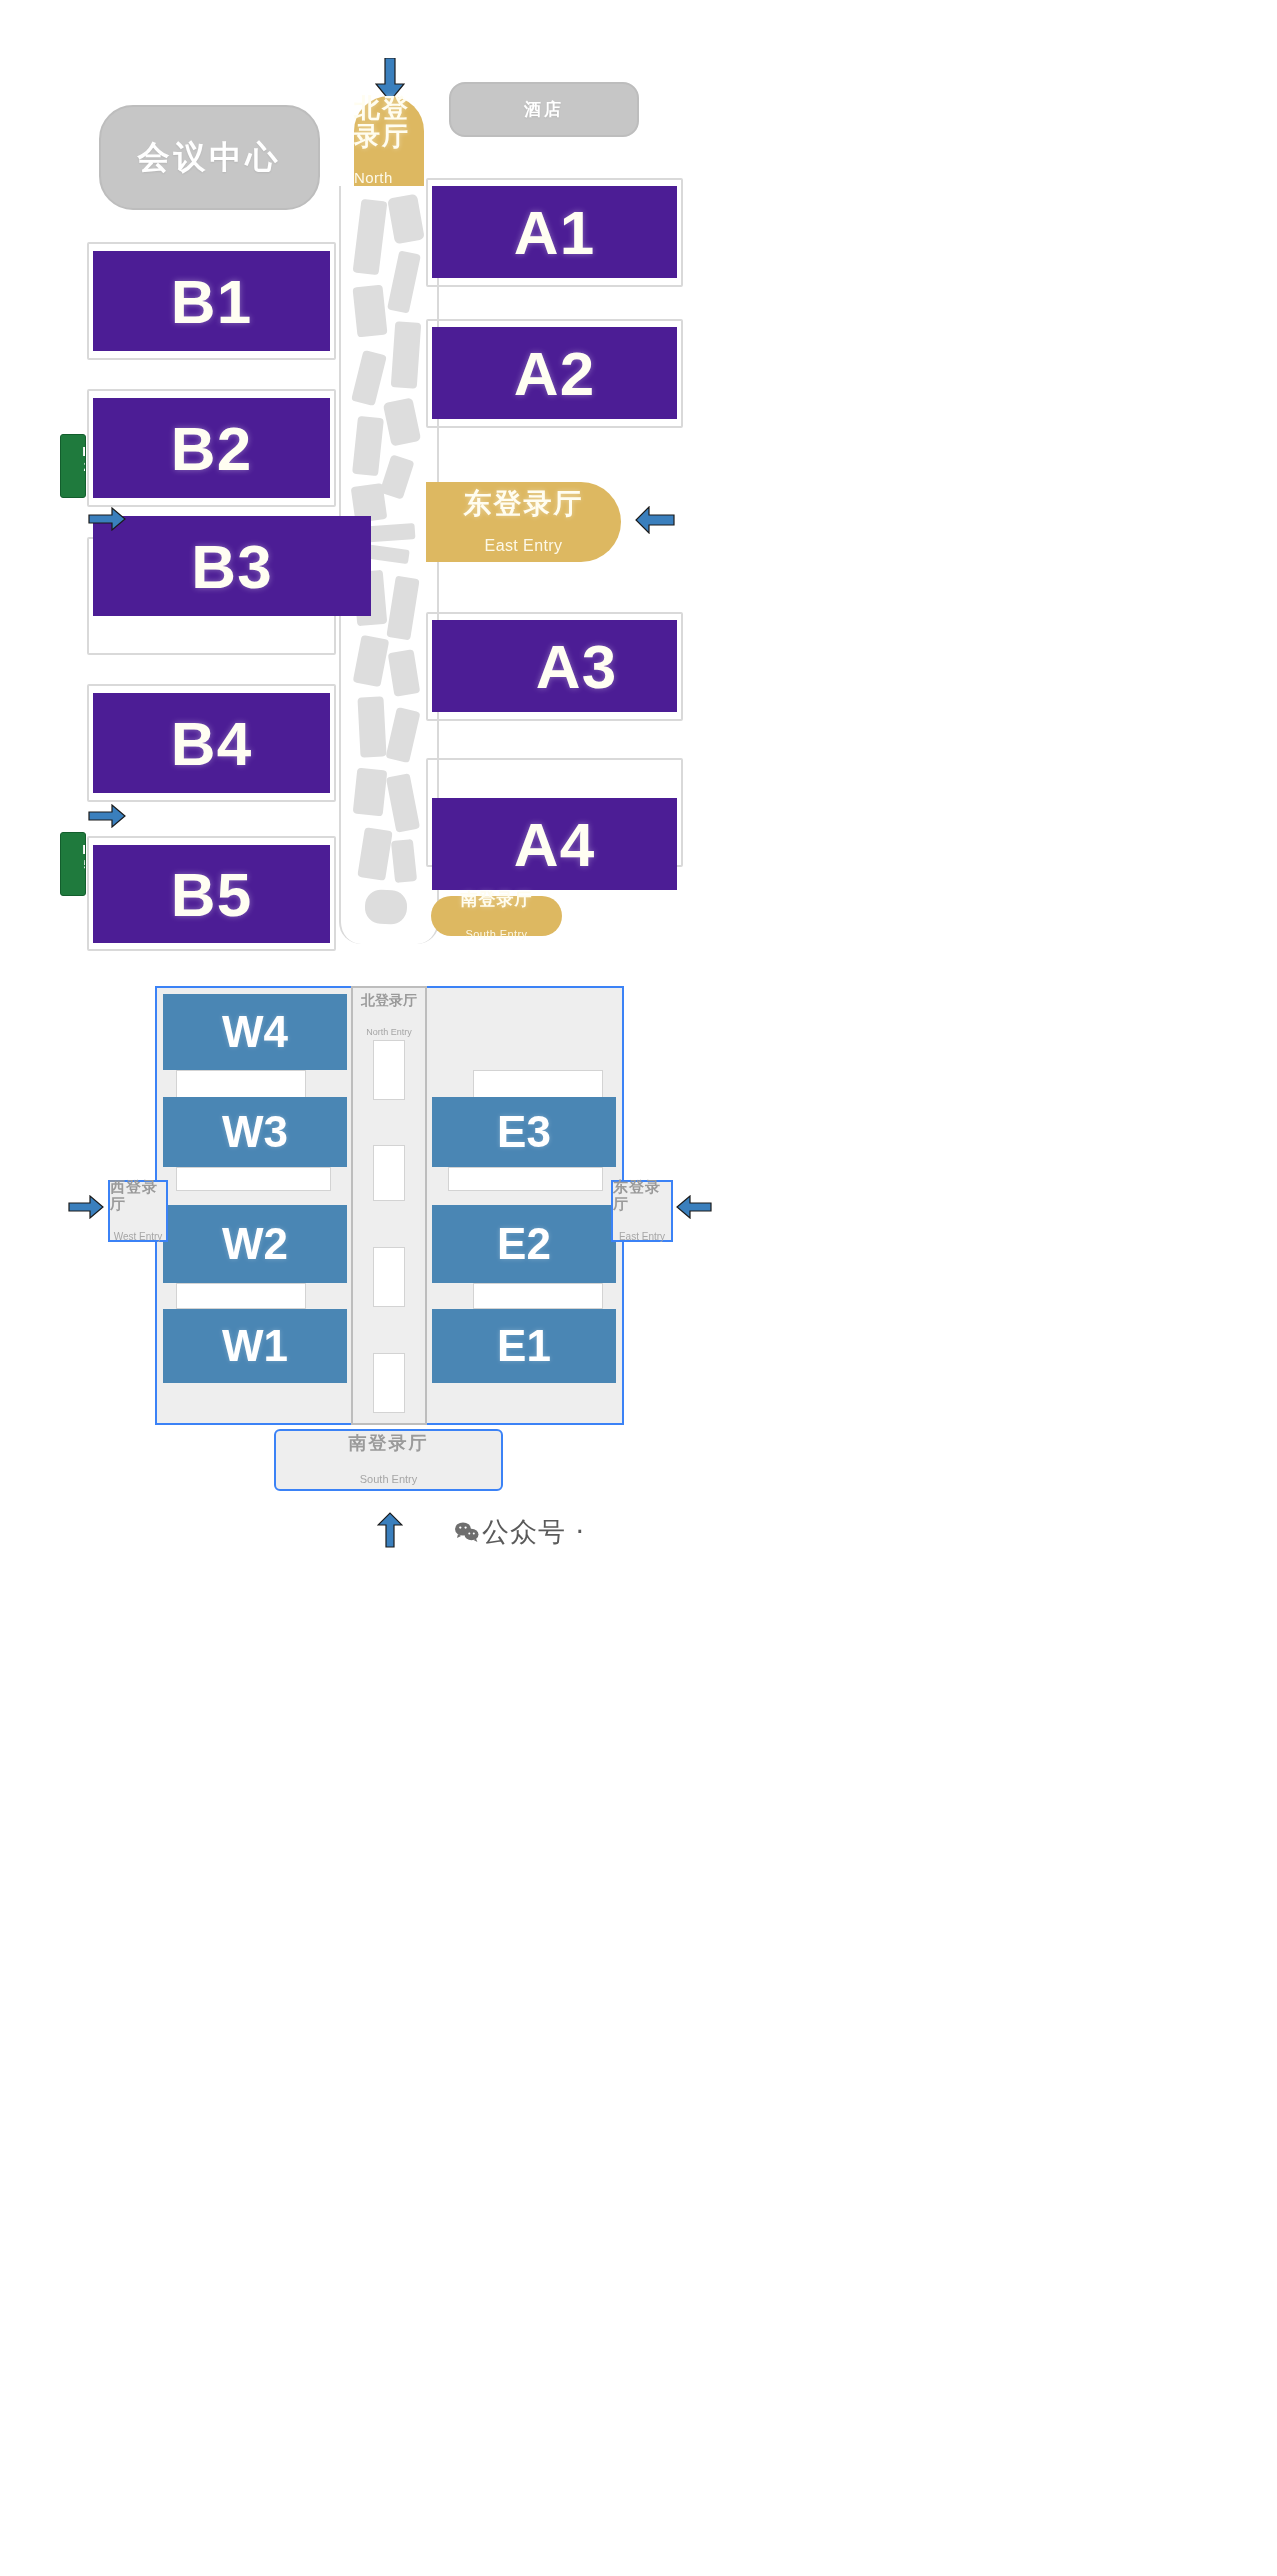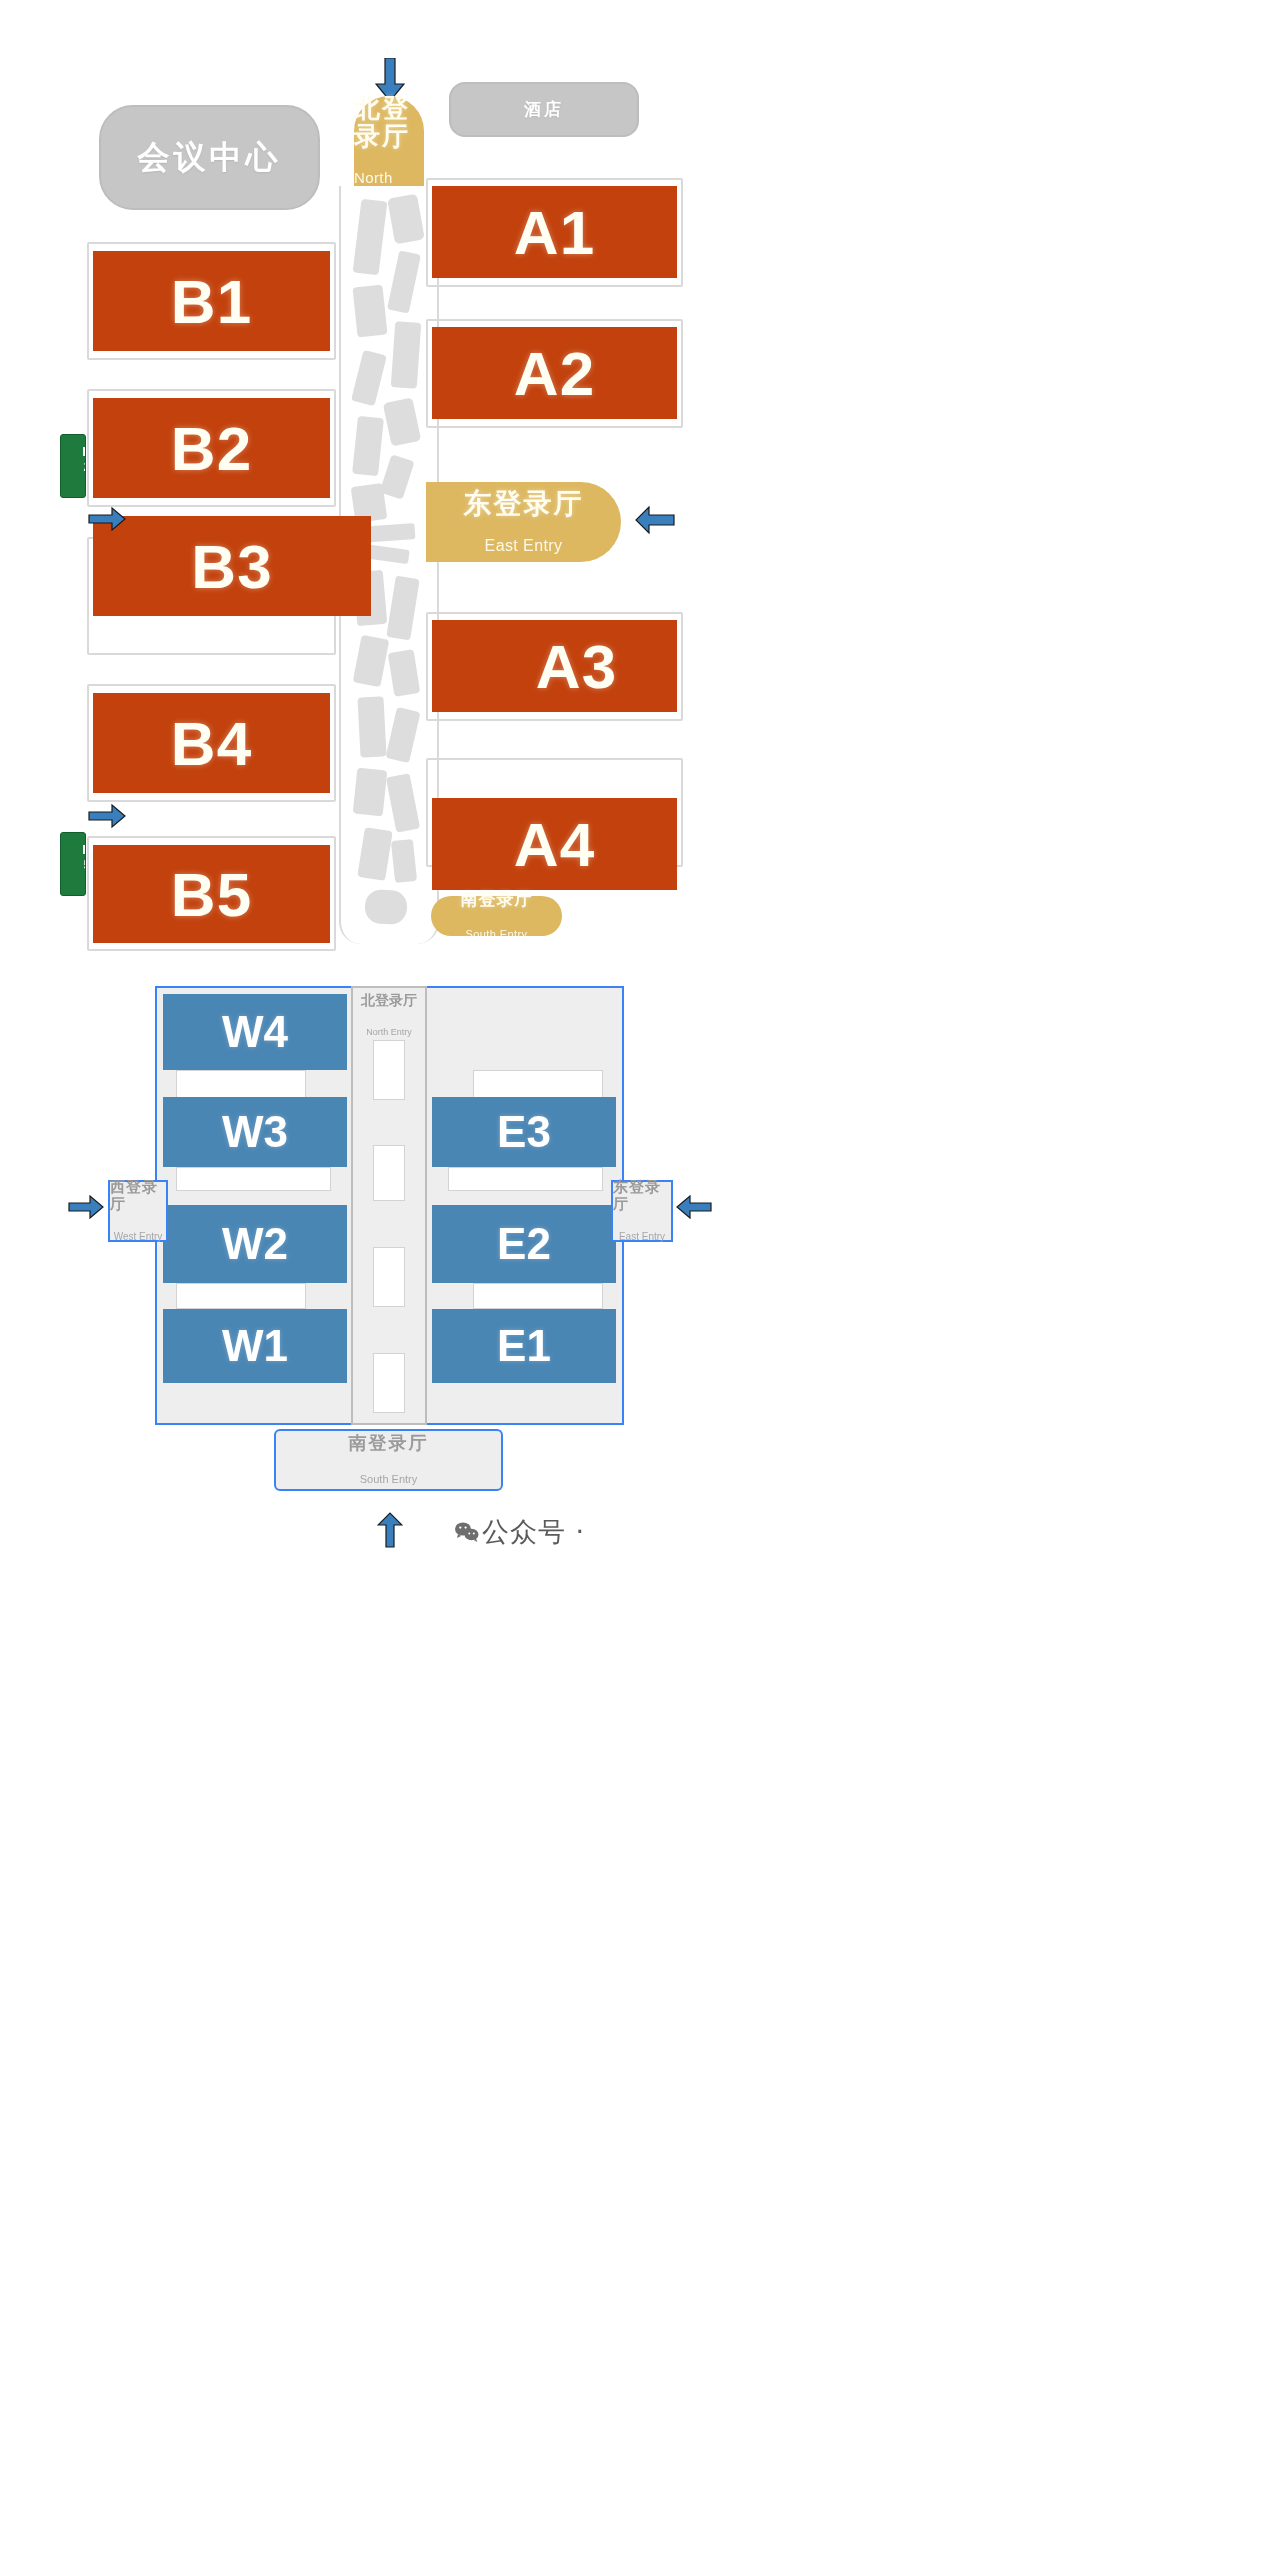--- a/index.html
+++ b/index.html
@@ -5,21 +5,21 @@
   html,body{margin:0;padding:0;background:#ffffff;}
   body{
     width:1277px;height:2576px;position:relative;overflow:hidden;
     font-family:"Liberation Sans","DejaVu Sans",sans-serif;
   }
   .map{position:absolute;left:0;top:0;width:1277px;height:2576px;}
   .abs{position:absolute;box-sizing:border-box;gap:20px;}
 
   
   .hall-y{
-    background:#c2410c;color:#fffef2;
+    background:#4c1d95;color:#fffef2;
     display:flex;align-items:center;justify-content:center;
     font-size:62px;font-weight:bold;letter-spacing:1px;
     text-shadow:0 0 6px rgba(255,255,255,.35);
   }
   .hall-outline{
     background:transparent;border:2px solid #d9d9d9;border-radius:2px;
   }
   .greybox{
     background:#c6c6c6;border:2px solid #bdbdbd;border-radius:34px;
     display:flex;align-items:center;justify-content:center;

